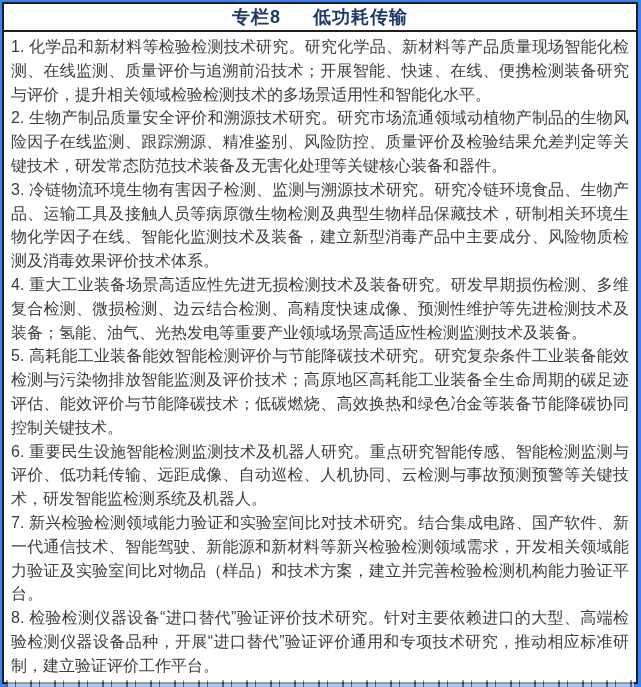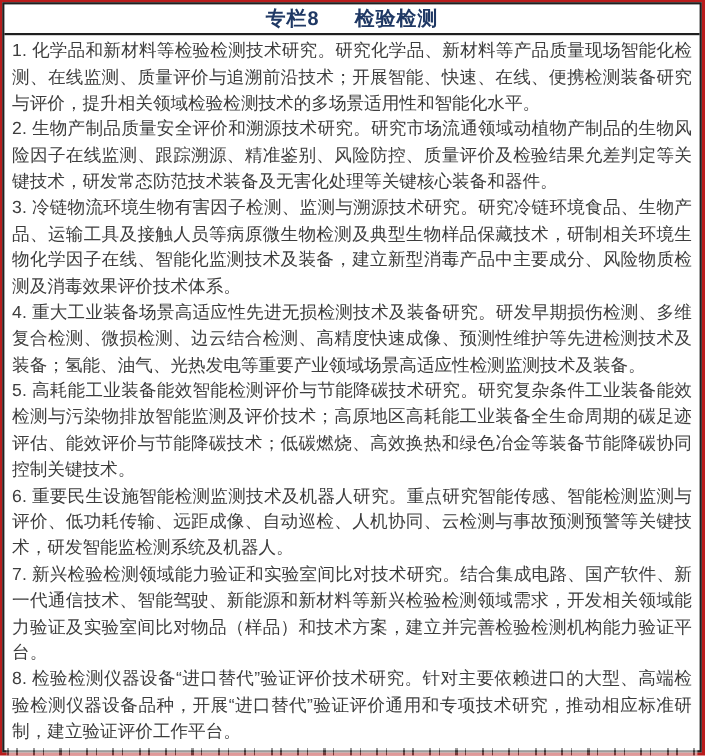--- a/index.html
+++ b/index.html
@@ -5,21 +5,21 @@
   html, body {
     margin: 0;
     padding: 0;
     background: #ffffff;
     font-family: "Liberation Sans", sans-serif;
   }
   .page {
     position: relative;
     width: 641px;
     height: 687px;
-    background: #b91c1c;
+    background: #3b82f6;
     overflow: hidden;
   }
   .panel {
     position: absolute;
     left: 2px;
     top: 2px;
     width: 636px;
     box-sizing: border-box;
     border: 2px solid #1f1f1f;
     background: #ffffff;
@@ -68,21 +68,21 @@
 </style>
 </head>
 <body>
 
 <div class="page">
 
   <div class="panel">
 
     <div class="panel-header">
       <span>专栏8</span>
-      <span>检验检测</span>
+      <span>低功耗传输</span>
     </div>
 
     <div class="panel-body">
       <p>1. 化学品和新材料等检验检测技术研究。研究化学品、新材料等产品质量现场智能化检测、在线监测、质量评价与追溯前沿技术；开展智能、快速、在线、便携检测装备研究与评价，提升相关领域检验检测技术的多场景适用性和智能化水平。</p>
       <p>2. 生物产制品质量安全评价和溯源技术研究。研究市场流通领域动植物产制品的生物风险因子在线监测、跟踪溯源、精准鉴别、风险防控、质量评价及检验结果允差判定等关键技术，研发常态防范技术装备及无害化处理等关键核心装备和器件。</p>
       <p>3. 冷链物流环境生物有害因子检测、监测与溯源技术研究。研究冷链环境食品、生物产品、运输工具及接触人员等病原微生物检测及典型生物样品保藏技术，研制相关环境生物化学因子在线、智能化监测技术及装备，建立新型消毒产品中主要成分、风险物质检测及消毒效果评价技术体系。</p>
       <p>4. 重大工业装备场景高适应性先进无损检测技术及装备研究。研发早期损伤检测、多维复合检测、微损检测、边云结合检测、高精度快速成像、预测性维护等先进检测技术及装备；氢能、油气、光热发电等重要产业领域场景高适应性检测监测技术及装备。</p>
       <p>5. 高耗能工业装备能效智能检测评价与节能降碳技术研究。研究复杂条件工业装备能效检测与污染物排放智能监测及评价技术；高原地区高耗能工业装备全生命周期的碳足迹评估、能效评价与节能降碳技术；低碳燃烧、高效换热和绿色冶金等装备节能降碳协同控制关键技术。</p>
       <p>6. 重要民生设施智能检测监测技术及机器人研究。重点研究智能传感、智能检测监测与评价、低功耗传输、远距成像、自动巡检、人机协同、云检测与事故预测预警等关键技术，研发智能监检测系统及机器人。</p>
       <p>7. 新兴检验检测领域能力验证和实验室间比对技术研究。结合集成电路、国产软件、新一代通信技术、智能驾驶、新能源和新材料等新兴检验检测领域需求，开发相关领域能力验证及实验室间比对物品（样品）和技术方案，建立并完善检验检测机构能力验证平台。</p>

